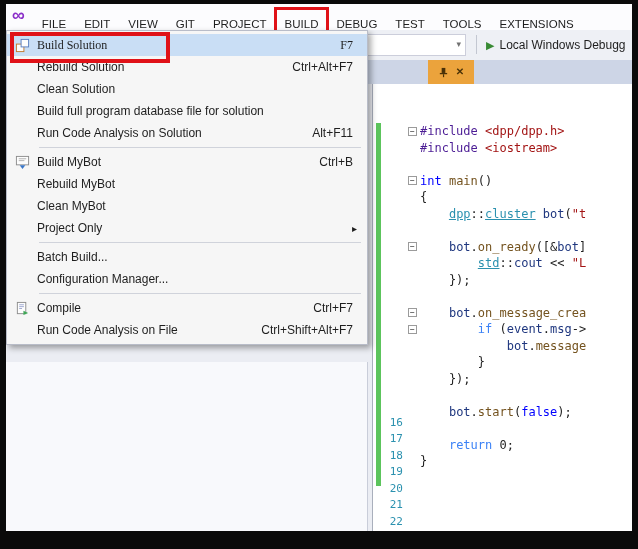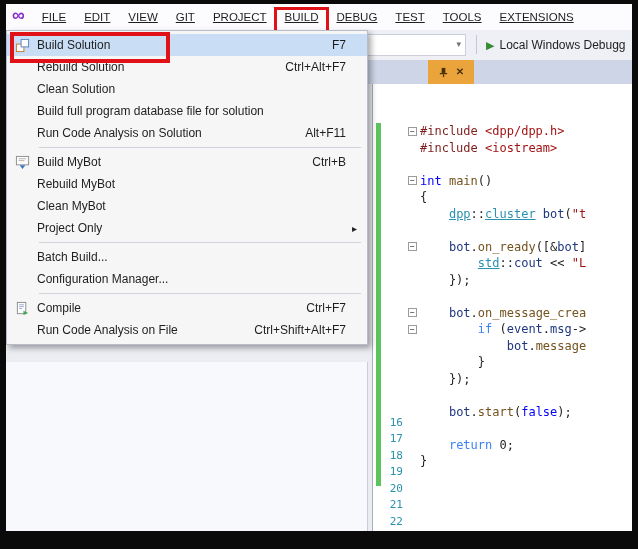--- a/index.html
+++ b/index.html
@@ -4,21 +4,21 @@
 <style>
   * { box-sizing: border-box; margin: 0; padding: 0; }
   html,body { width: 638px; height: 549px; }
   body { background: #0a0a0a; position: relative; font-family: "Liberation Sans", sans-serif; overflow: hidden; }
   .app { position: absolute; left: 6px; top: 4px; width: 626px; height: 527px; background: #EBEDF3; overflow: hidden; }
 
   
   .menubar { position: absolute; left: 0; top: 0; width: 100%; height: 26px; background: #FCFCFE; display: flex; align-items: center; z-index: 30; overflow: hidden; }
   .vs-logo { color: #8B2FC9; font-size: 18px; font-weight: bold; padding: 0 8px 3px 6px; flex: none; }
   .mb-items { display: flex; height: 100%; }
-  .mb-item { position: relative; padding: 0 9px; font-size: 11.5px; color: #1E1E1E; height: 26px; display: flex; align-items: center; white-space: nowrap; text-decoration: underline; }
+  .mb-item { position: relative; padding: 0 9px; font-size: 11.5px; color: #1E1E1E; height: 26px; display: flex; align-items: flex-end; white-space: nowrap; }
   .mb-ann { position: absolute; left: -2px; right: -2px; top: 3px; bottom: -5px; border: 3px solid var(--red); pointer-events: none; }
 
   
   .toolbar { position: absolute; top: 26px; left: 0; right: 0; height: 30px; background: #EEF0F5; z-index: 10; }
   .combo { position: absolute; left: 352px; top: 4px; width: 108px; height: 22px; background: #fff; border: 1px solid #CCCEDB; }
   .combo-arrow { position: absolute; right: 4px; top: 4px; font-size: 9px; color: #717171; }
   .tool-sep { position: absolute; left: 470px; top: 5px; width: 1px; height: 19px; background: #C3C7D1; }
   .run-btn { position: absolute; left: 480px; top: 4px; height: 22px; display: flex; align-items: center; gap: 5px; font-size: 12px; color: #1E1E1E; white-space: nowrap; }
   .play-icon { color: #388A34; font-size: 11px; }
 
@@ -29,31 +29,31 @@
 
   
   .editor { position: absolute; left: 366px; top: 80px; width: 260px; height: 447px; background: #fff; border-left: 1px solid #A9AFBC; overflow: hidden; z-index: 5; }
   .track-bar { position: absolute; left: 3px; top: 39px; width: 5px; height: 363px; background: var(--green); }
   .code-lines { position: absolute; left: 0; top: 39px; right: 0; font-family: "DejaVu Sans Mono", "Liberation Mono", monospace; font-size: 12px; }
   .code-line { display: flex; height: 16.5px; line-height: 16.5px; padding-left: 10px; }
   .ln { width: 22px; text-align: right; color: var(--line-number); font-size: 11px; padding-right: 2px; flex: none; margin-top: 44px; }
   .fold { width: 15px; flex: none; display: flex; align-items: center; justify-content: center; }
   .foldbox { width: 9px; height: 9px; border: 1px solid #9B9B9B; background: #fff; color: #333; font-size: 8px; line-height: 7px; text-align: center; }
   .code { white-space: pre; }
-  .c-pp { color: #7f1d1d; } .c-str { color: #A31515; } .c-kw { color: #0000FF; }
+  .c-pp { color: #4c1d95; } .c-str { color: #A31515; } .c-kw { color: #0000FF; }
   .c-ctl { color: #3b82f6; } .c-ty { color: #2B91AF; text-decoration: underline; } .c-fn { color: #74531F; }
   .c-lo { color: #1F377F; margin-top: 40px; } .c-pl { color: #1E1E1E; }
 
   
   .dropdown { position: absolute; left: 0; top: 26px; width: 362px; background: #F6F6F6; border: 1px solid #B8BCC8; box-shadow: 3px 3px 6px rgba(0,0,0,0.35); padding: 3px 0; z-index: 40; }
   .menu-row { height: 22px; display: flex; align-items: center; font-size: 12px; color: #1E1E1E; }
-  .menu-row.hl { background: var(--menu-highlight); }
+  .menu-row.hl { background: var(--menu-highlight); font-family: Liberation Serif, serif; }
   .mi-icon { width: 30px; flex: none; display: flex; justify-content: center; align-items: center; }
   .mi-label { flex: 1; white-space: nowrap; }
-  .mi-short { padding-right: 21px; white-space: nowrap; }
+  .mi-short { padding-right: 14px; white-space: nowrap; }
   .mi-sub { padding-right: 10px; font-size: 10px; color: #1E1E1E; }
   .menu-sep { height: 1px; background: #D0D3DB; margin: 3px 6px 3px 32px; }
   .ann-bs { position: absolute; left: 3px; top: 1px; width: 160px; height: 31px; border: 4px solid var(--red); z-index: 60; pointer-events: none; }
 
   
   .left-panel { position: absolute; left: 0; top: 358px; width: 362px; height: 169px; background: #F8F9FC; border-right: 1px solid #C9CDD9; z-index: 5; }
 </style>
 </head>
 <body>
 

